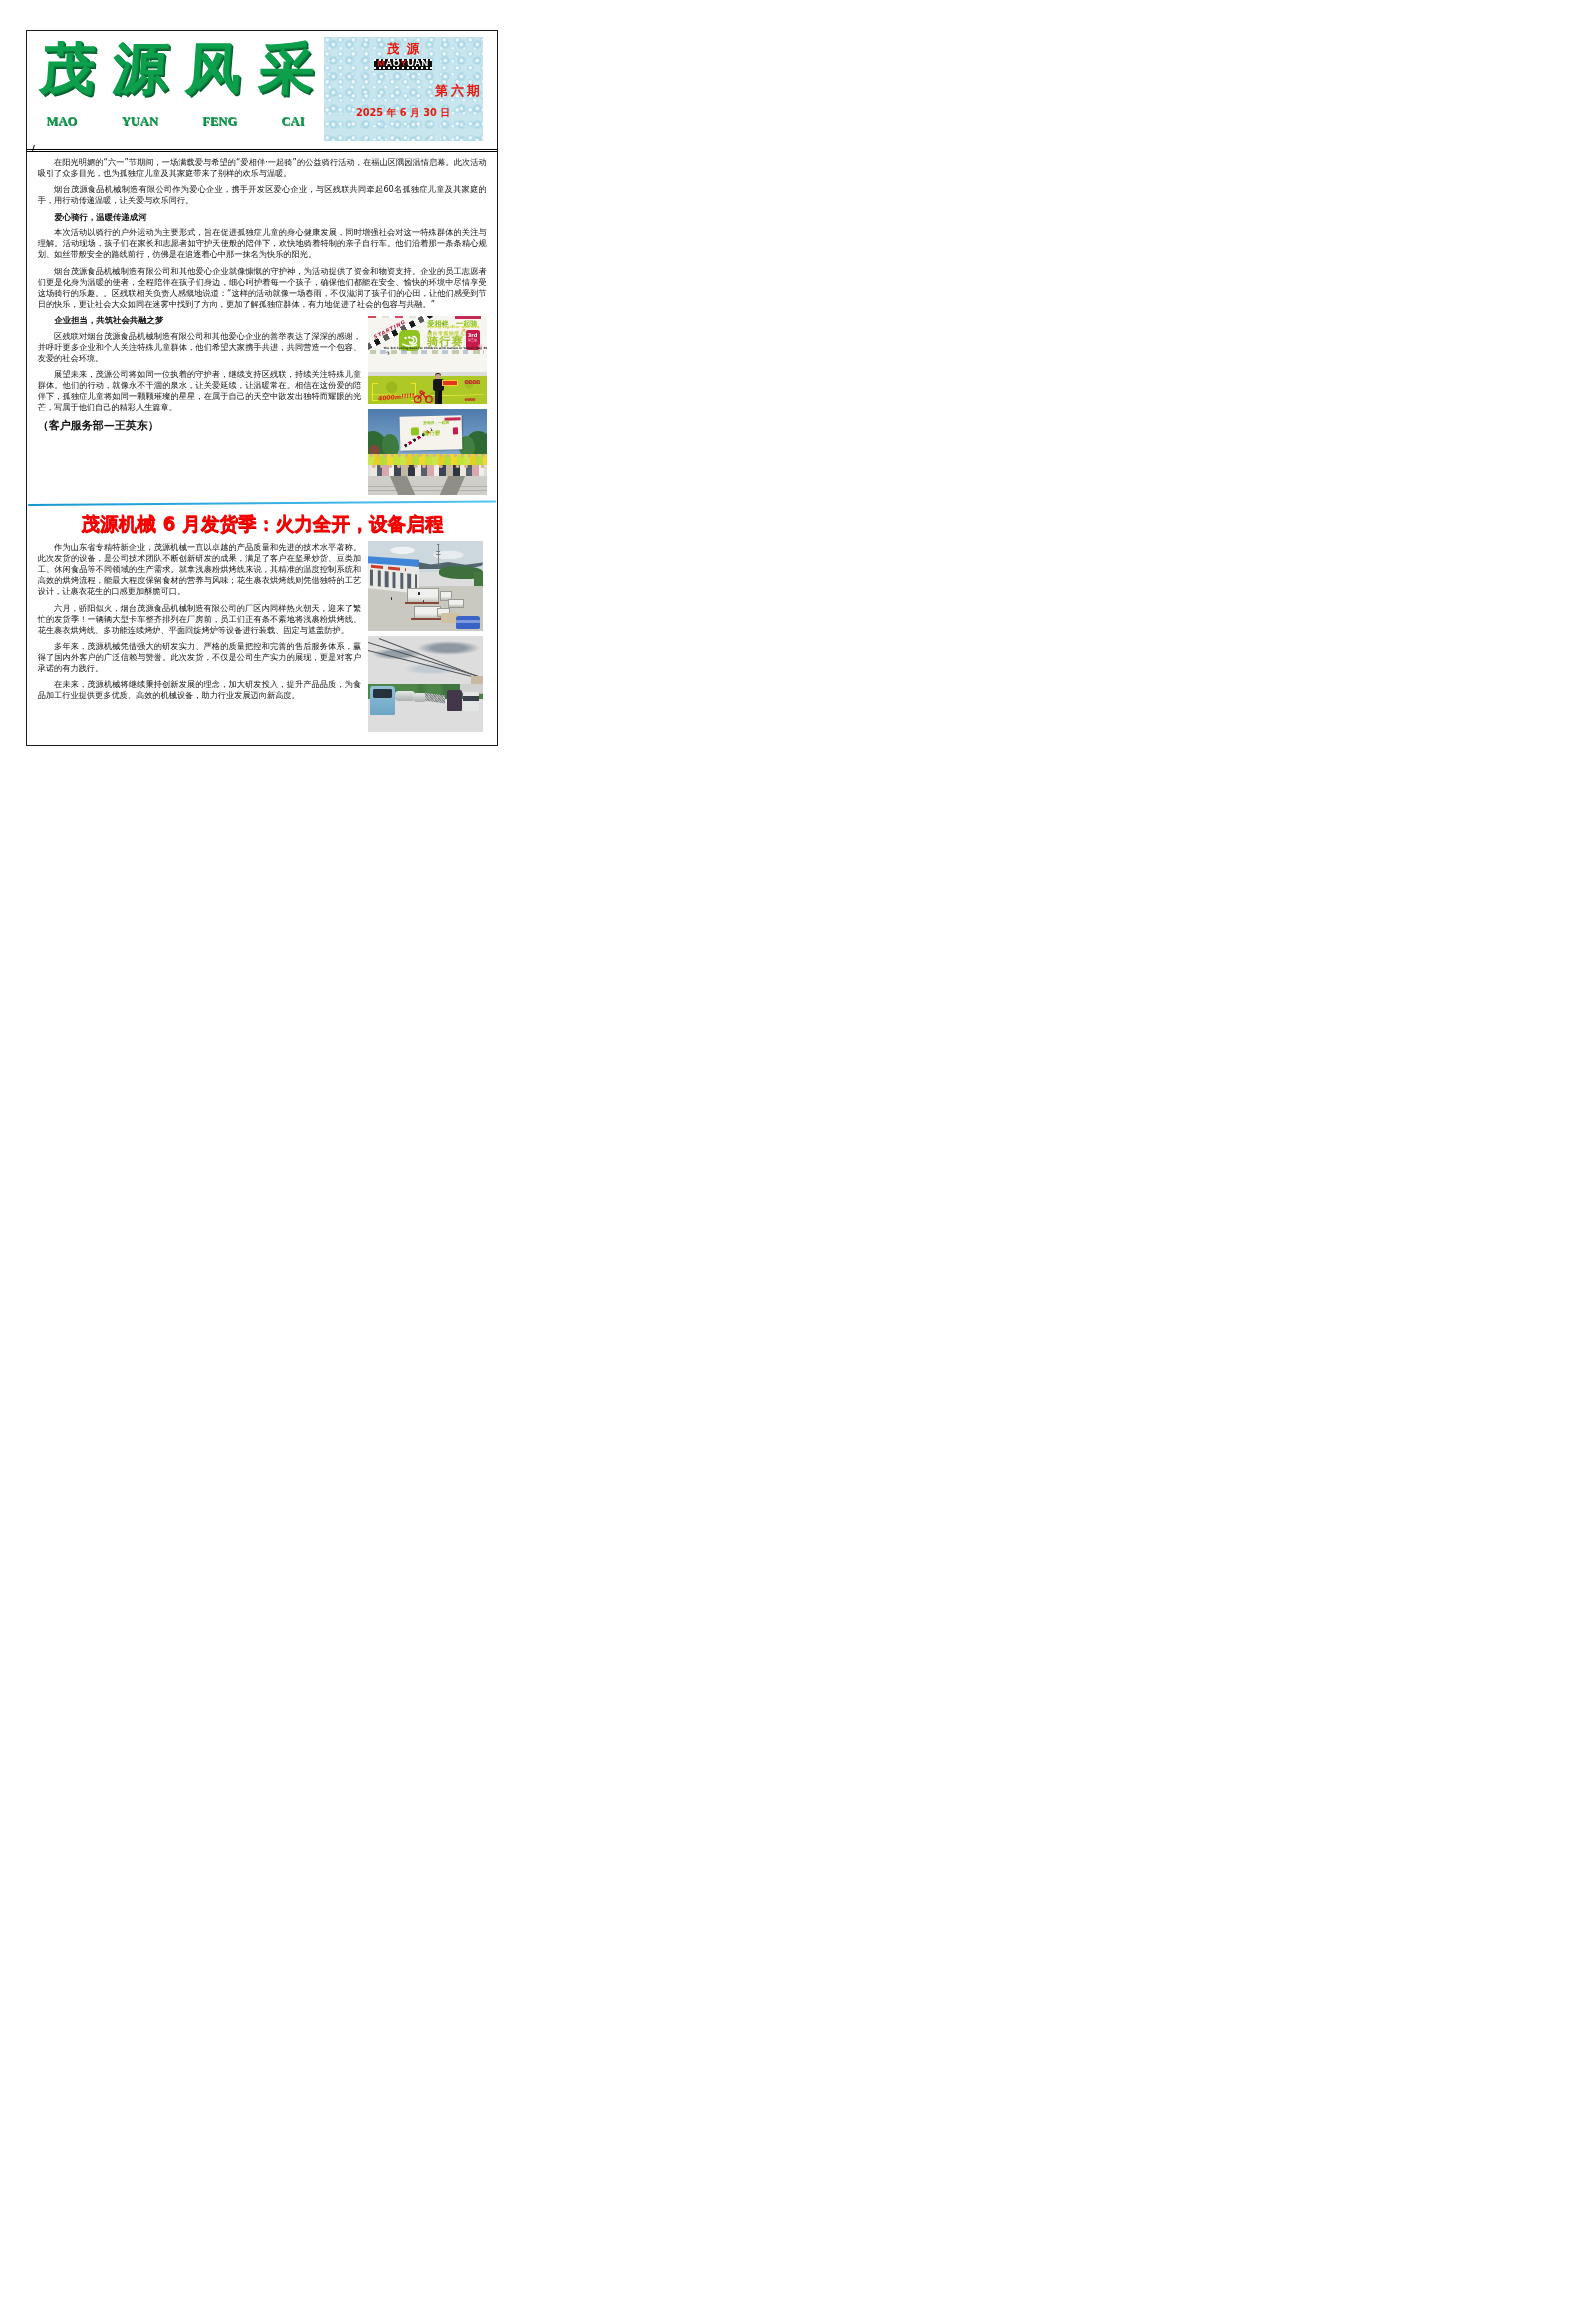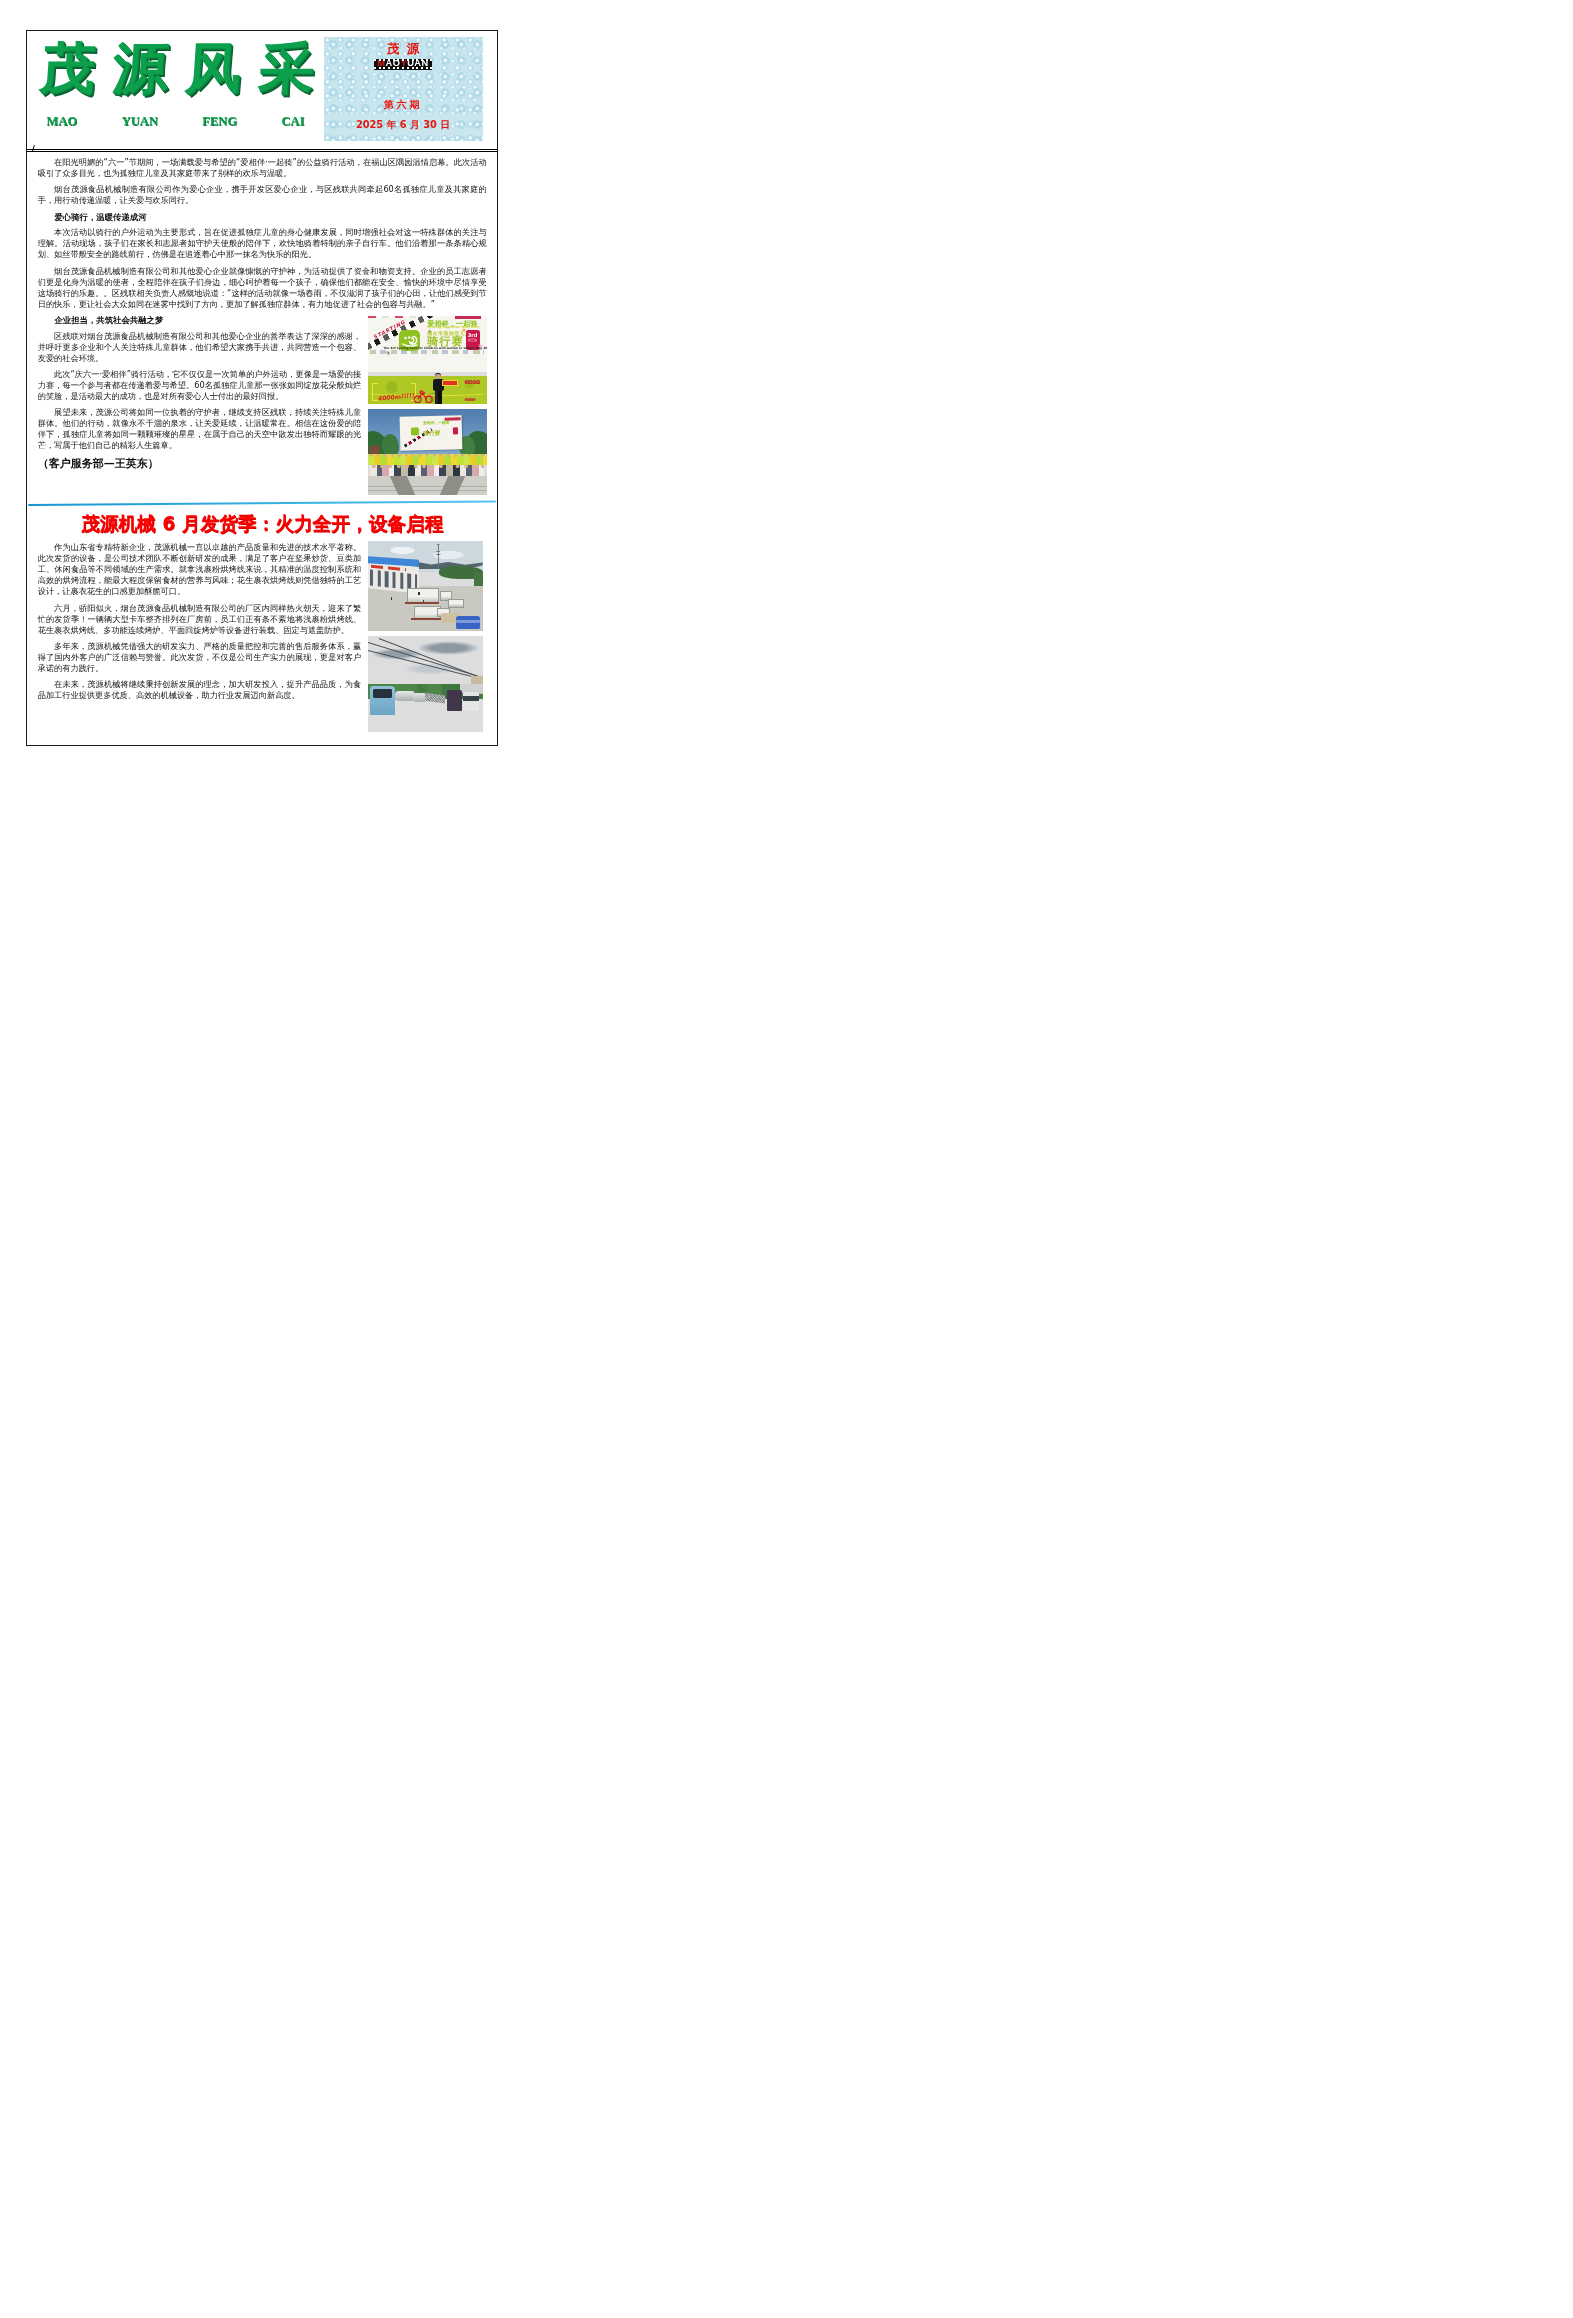--- a/index.html
+++ b/index.html
@@ -24,21 +24,21 @@
       #c9e6ef;
     background-size:13px 14px,16px 16px,11.2px 13px;text-align:center;}
   .issue-logo-zh{margin-top:3.7px;font-size:12.6px;font-weight:700;color:#e8170c;letter-spacing:7.5px;text-indent:7.5px;}
   .film-logo{position:relative;display:inline-block;margin-top:0.9px;padding:0.9px 3.7px;background:#0d0d0d;line-height:1;}
   .film-logo:before,.film-logo:after{content:"";position:absolute;left:0;right:0;height:1.9px;
     background:repeating-linear-gradient(90deg,#fff 0 1.9px,rgba(0,0,0,0) 1.9px 4.7px);}
   .film-logo:before{top:0.5px}.film-logo:after{bottom:0.5px}
   .film-logo span{font-family:"Liberation Sans",sans-serif;font-weight:900;font-size:9.3px;letter-spacing:0.5px;vertical-align:middle;}
   .lg-red{color:#e8170c;font-size:11.7px;}
   .lg-wht{color:#fff;}
-  .issue-no{margin-top:28px;font-size:10px;font-weight:700;color:#e8170c;letter-spacing:2.8px;}
+  .issue-no{margin-top:12px;font-size:13px;font-weight:700;color:#e8170c;letter-spacing:2.8px;text-align:right;}
   .issue-date{margin-top:7.5px;font-size:9.8px;font-weight:700;color:#e8170c;}
 
   
   .rule-double{height:0.9px;border-top:0.9px solid #000;border-bottom:0.9px solid #000;margin:0;}
   .tick{position:absolute;left:6px;top:114px;width:0.7px;height:6px;background:#000;transform:rotate(18deg);}
   .rule-cyan{height:1.6px;background:linear-gradient(90deg,#1796d2,#53c6f2);transform:rotate(-0.42deg);
     transform-origin:left center;margin:6.5px 0.9px 2.8px 0.9px;border-radius:0.9px;}
 
   
   .article{padding:0 10.3px 0 10.7px;}
@@ -284,21 +284,20 @@
           <div class="gp-crowd-back"></div>
           <div class="gp-crowd-front"></div>
           <div class="gp-ground"></div>
           <div class="gp-band g1"></div>
           <div class="gp-band g2"></div>
         </div>
       </div>
 
       <div class="subhead">企业担当，共筑社会共融之梦</div>
       <p>区残联对烟台茂源食品机械制造有限公司和其他爱心企业的善举表达了深深的感谢，并呼吁更多企业和个人关注特殊儿童群体，他们希望大家携手共进，共同营造一个包容、友爱的社会环境。</p>
-      <p>此次“庆六一·爱相伴”骑行活动，它不仅仅是一次简单的户外运动，更像是一场爱的接力赛，每一个参与者都在传递着爱与希望。60名孤独症儿童那一张张如同绽放花朵般灿烂的笑脸，是活动最大的成功，也是对所有爱心人士付出的最好回报。</p>
       <p>展望未来，茂源公司将如同一位执着的守护者，继续支持区残联，持续关注特殊儿童群体。他们的行动，就像永不干涸的泉水，让关爱延续，让温暖常在。相信在这份爱的陪伴下，孤独症儿童将如同一颗颗璀璨的星星，在属于自己的天空中散发出独特而耀眼的光芒，写属于他们自己的精彩人生篇章。</p>
       <div class="byline b1">（客户服务部—王英东）</div>
       <div class="clear"></div>
     </div>
 
     <div class="rule-cyan"></div>
 
     <div class="article">
       <h1 class="headline">茂源机械 6 月发货季：火力全开，设备启程</h1>
 

